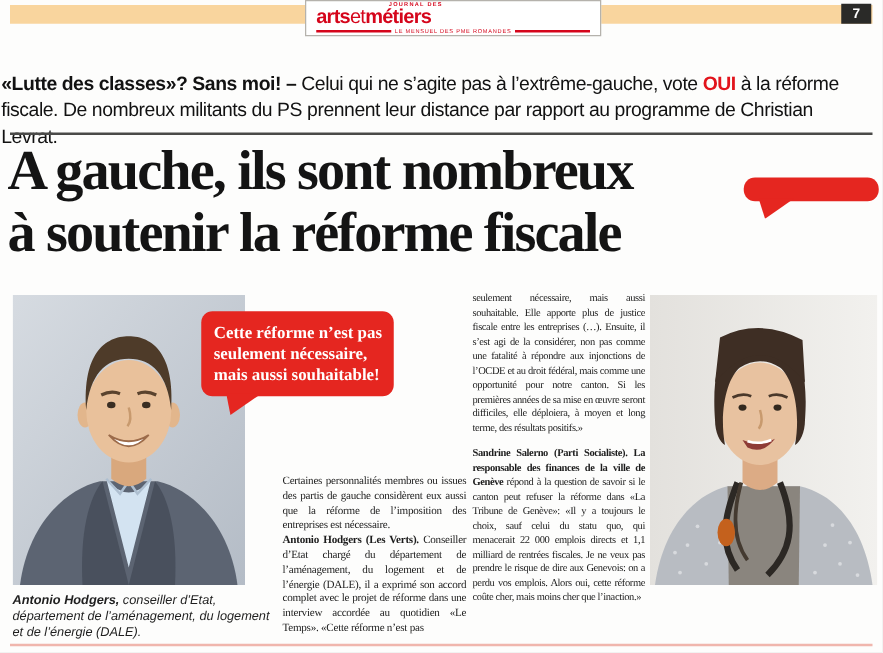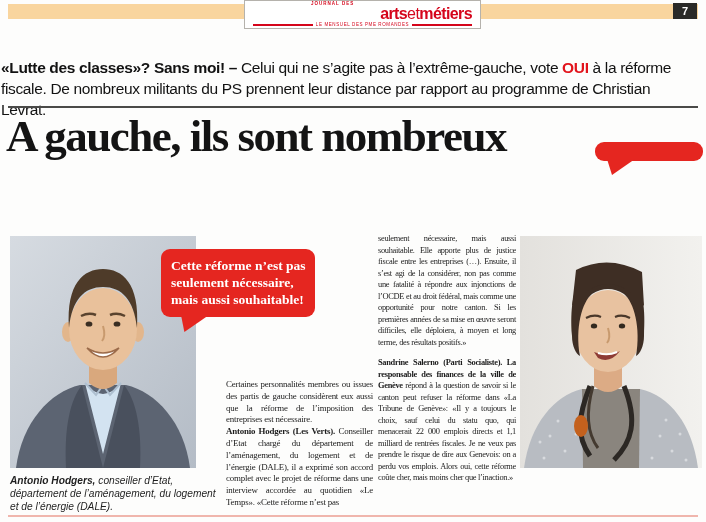--- a/index.html
+++ b/index.html
@@ -15,21 +15,21 @@
   
   .topbar { position:absolute; left:8px; top:4px; width:690px; height:15px; background:#f9d59e; }
   .pagenum {
     position:absolute; left:673px; top:3px; width:24px; height:16px;
     background:#2a2a28; color:#fff; font-weight:bold; font-size:11px;
     display:flex; align-items:center; justify-content:center;
   }
   .masthead {
     position:absolute; left:244px; top:0; width:237px; height:29px;
     background:#fff; border:1px solid #b5b2ac;
-    display:flex; flex-direction:column; justify-content:center; align-items:flex-end;
+    display:flex; flex-direction:column; justify-content:center; align-items:flex-start;
     padding:1px 8px;
   }
   .mh-kicker {
     align-self:flex-start; margin-left:58px;
     color:#d5051b; font-size:4.5px; font-weight:bold; letter-spacing:1px; line-height:4.5px;
   }
   .mh-title { color:#d5051b; font-size:16px; line-height:15px; letter-spacing:-0.6px; white-space:nowrap; }
   .mh-title .mh-b { font-weight:800; }
   .mh-title .mh-l { font-weight:400; }
   .mh-tag { display:flex; align-items:center; width:100%; gap:3px; margin-top:1px; }
@@ -113,20 +113,21 @@
       <span class="mh-line"></span>
     </div>
   </div>
 
   <p class="lead"><span class="lead-bold">«Lutte des classes»? Sans moi! – </span><span>Celui qui ne s’agite pas à l’extrême-gauche, vote </span><span class="lead-oui">OUI</span><span> à la réforme fiscale. De nombreux militants du PS prennent leur distance par rapport au programme de Christian Levrat.</span></p>
 
   <div class="lead-rule"></div>
 
   <h1 class="headline">
     <span class="hl">A gauche, ils sont nombreux</span>
+    <span class="hl">à soutenir la réforme fiscale</span>
   </h1>
 
   <div class="bubble bubble-right">
     <span class="bubble-tail tail-right"></span>
   </div>
 
   <div class="photo photo-left">
     <svg width="186" height="232" viewBox="0 0 186 232">
       <defs>
         <linearGradient id="bgman" x1="0" y1="0" x2="1" y2="1">

